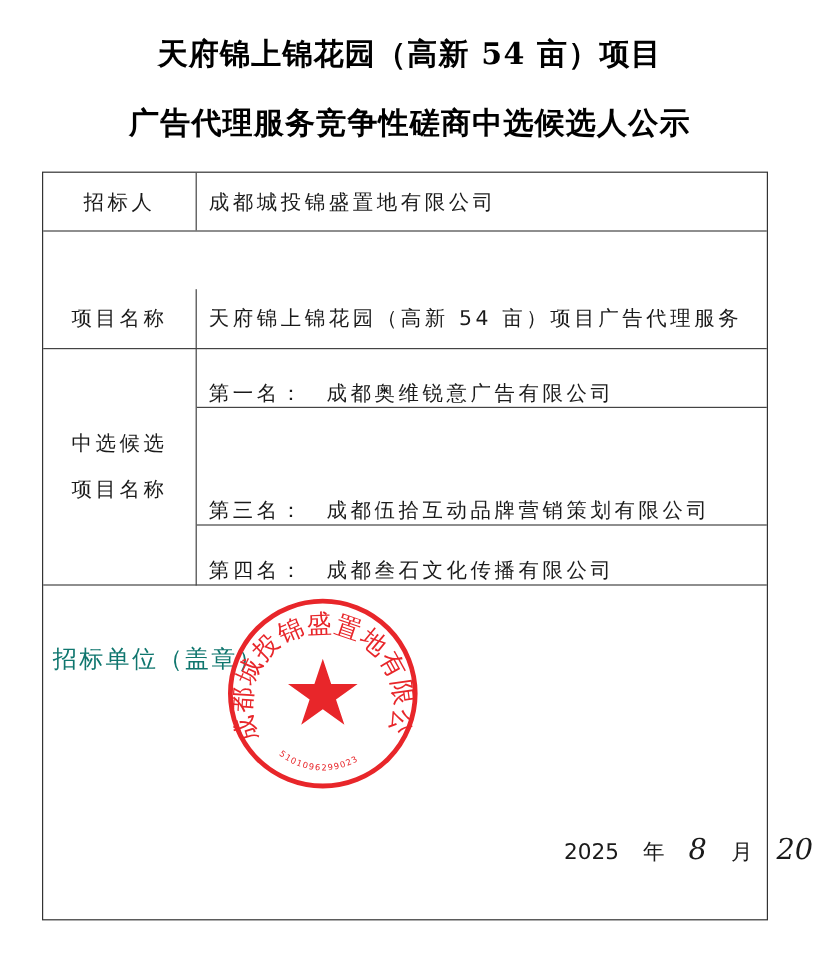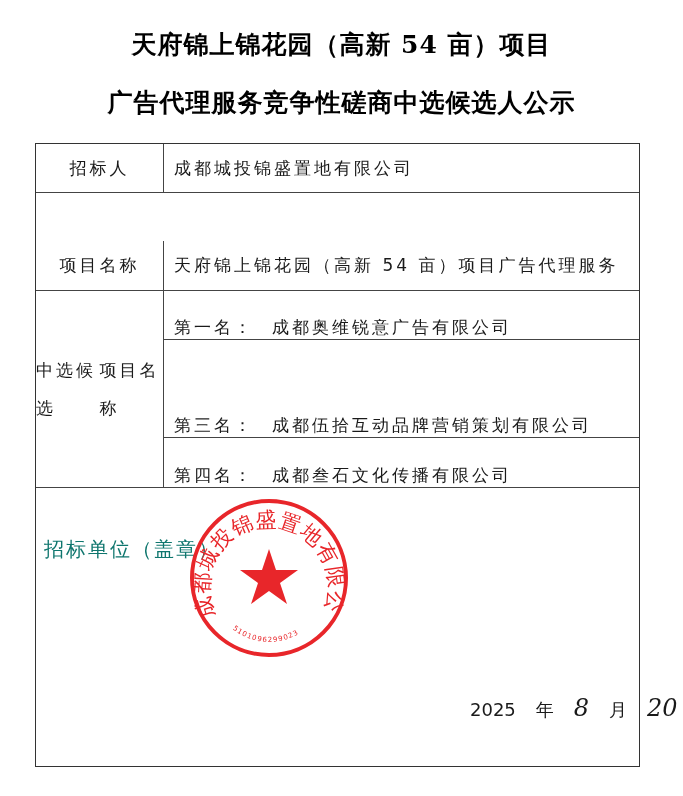--- a/index.html
+++ b/index.html
@@ -32,21 +32,21 @@
   }
   .val {
     position: absolute; left: 128px; right: 0; top: 0; bottom: 0;
     display: flex; align-items: center; padding-left: 10px;
     font-family: "DejaVu Sans", "Liberation Sans", sans-serif;
     font-size: 17px; letter-spacing: 3px; color: #1a1a1a;
   }
   .cand-lbl {
     position: absolute; left: 0; width: 128px; top: 146px; height: 198px;
     border-right: 1.5px solid #444; box-sizing: border-box;
-    display: flex; align-items: center; justify-content: center;
+    display: flex; flex-direction: column; align-items: center; justify-content: center;
     font-family: "DejaVu Sans", "Liberation Sans", sans-serif;
     font-size: 17px; letter-spacing: 3px; color: #1a1a1a; line-height: 38px;
     border-bottom: 1.5px solid #444;
   }
   .cand-row {
     position: absolute; left: 128px; right: 0; border-bottom: 1.5px solid #444; box-sizing: border-box;
     display: flex; align-items: flex-end; padding-left: 10px;
     font-family: "DejaVu Sans", "Liberation Sans", sans-serif;
     font-size: 17px; letter-spacing: 3px; color: #1a1a1a;
   }

